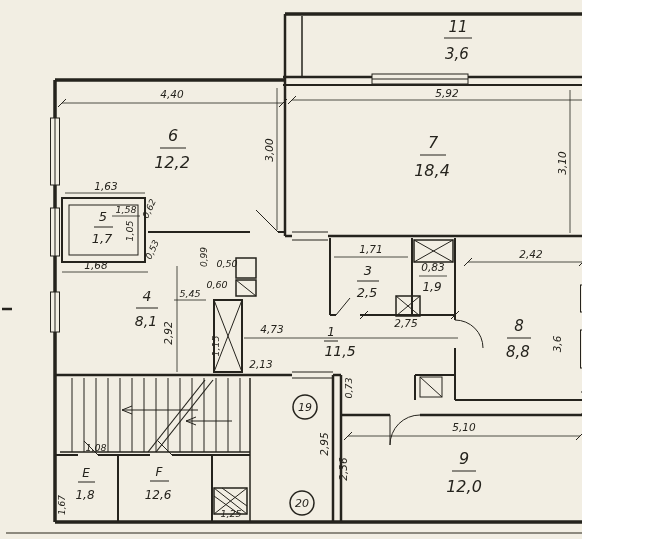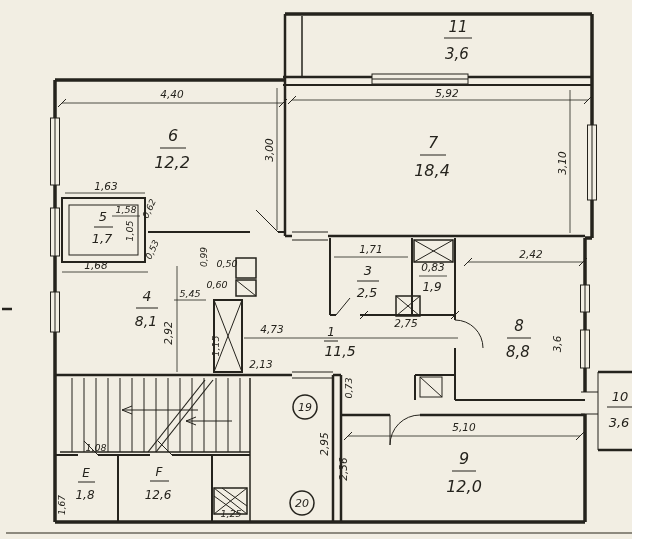--- a/index.html
+++ b/index.html
@@ -1,17 +1,17 @@
 <!DOCTYPE html>
 <html style="--paper: #f2eee3; --ink: #25231d;"><head>
 <meta charset="utf-8">
 <style>
   :root{ --paper:#f2eee3; --ink:#25231d; }
   html,body{margin:0;padding:0;}
-  .stage{position:relative;width:632px;height:539px;background:var(--paper);overflow:hidden;}
+  .stage{position:relative;width:582px;height:539px;background:var(--paper);overflow:hidden;}
   svg{position:absolute;left:0;top:0;}
   svg line, svg path, svg rect, svg circle, svg polyline{stroke:var(--ink);fill:none;stroke-linecap:butt;}
   .w08{stroke-width:.8}.w1{stroke-width:1}.w12{stroke-width:1.2}.w15{stroke-width:1.5}
   .w2{stroke-width:2}.w25{stroke-width:2.5}.w35{stroke-width:3.5}
   .band{fill:var(--paper);stroke-width:1;}
   .scan{stroke:#8d897e;}
   .scan2{stroke:#c9c4b6;}
   text{font-family:"DejaVu Sans",sans-serif;font-style:italic;fill:var(--ink);text-anchor:middle;stroke:none;}
   .fs9{font-size:9px}.fs95{font-size:9.5px}.fs10{font-size:10.5px}.fs11{font-size:11px}
   .fs12{font-size:12px}.fs13{font-size:13px}.fs14{font-size:14px}.fs15{font-size:15px}.fs16{font-size:16px}

